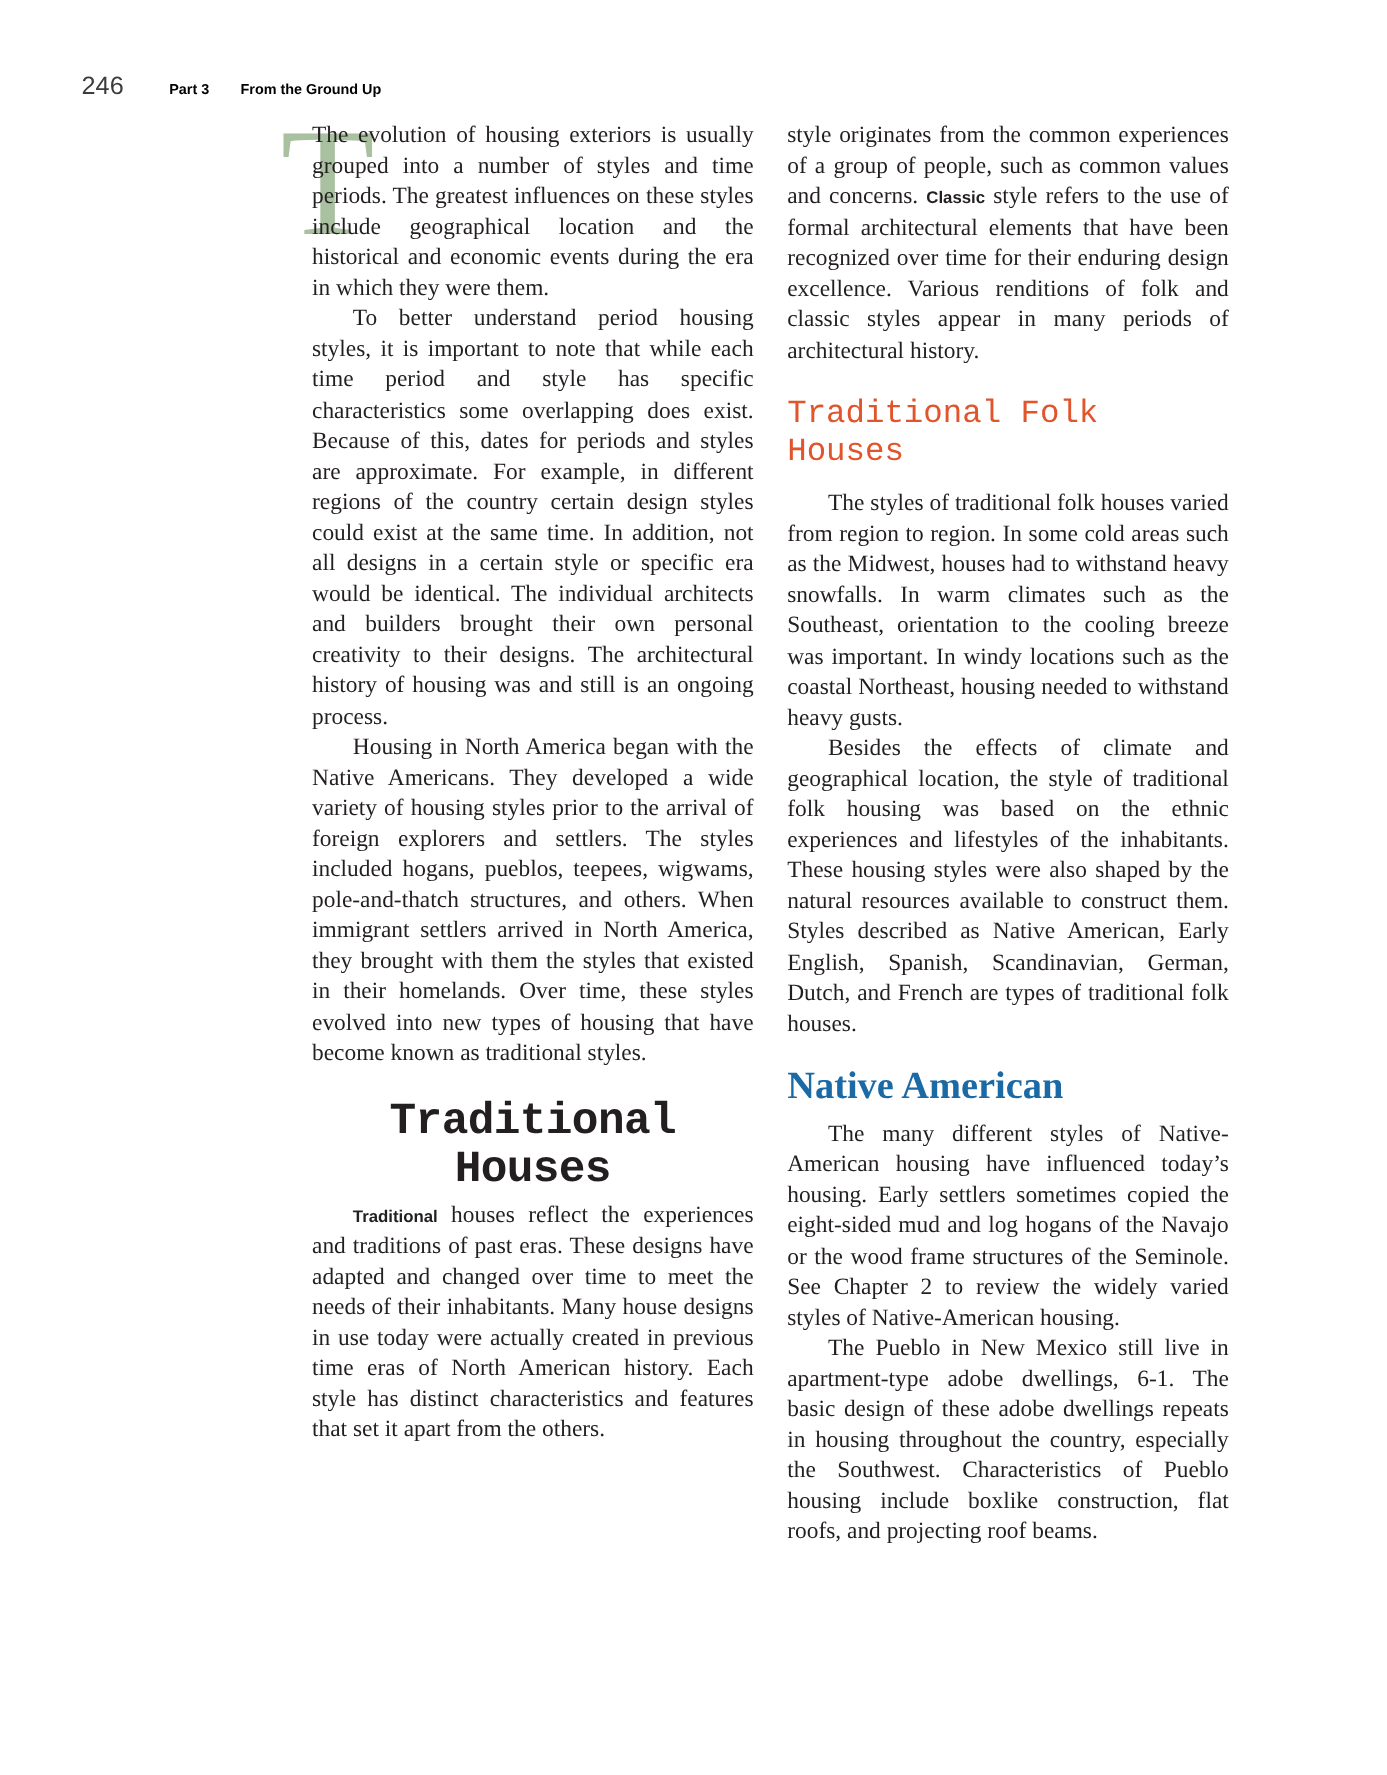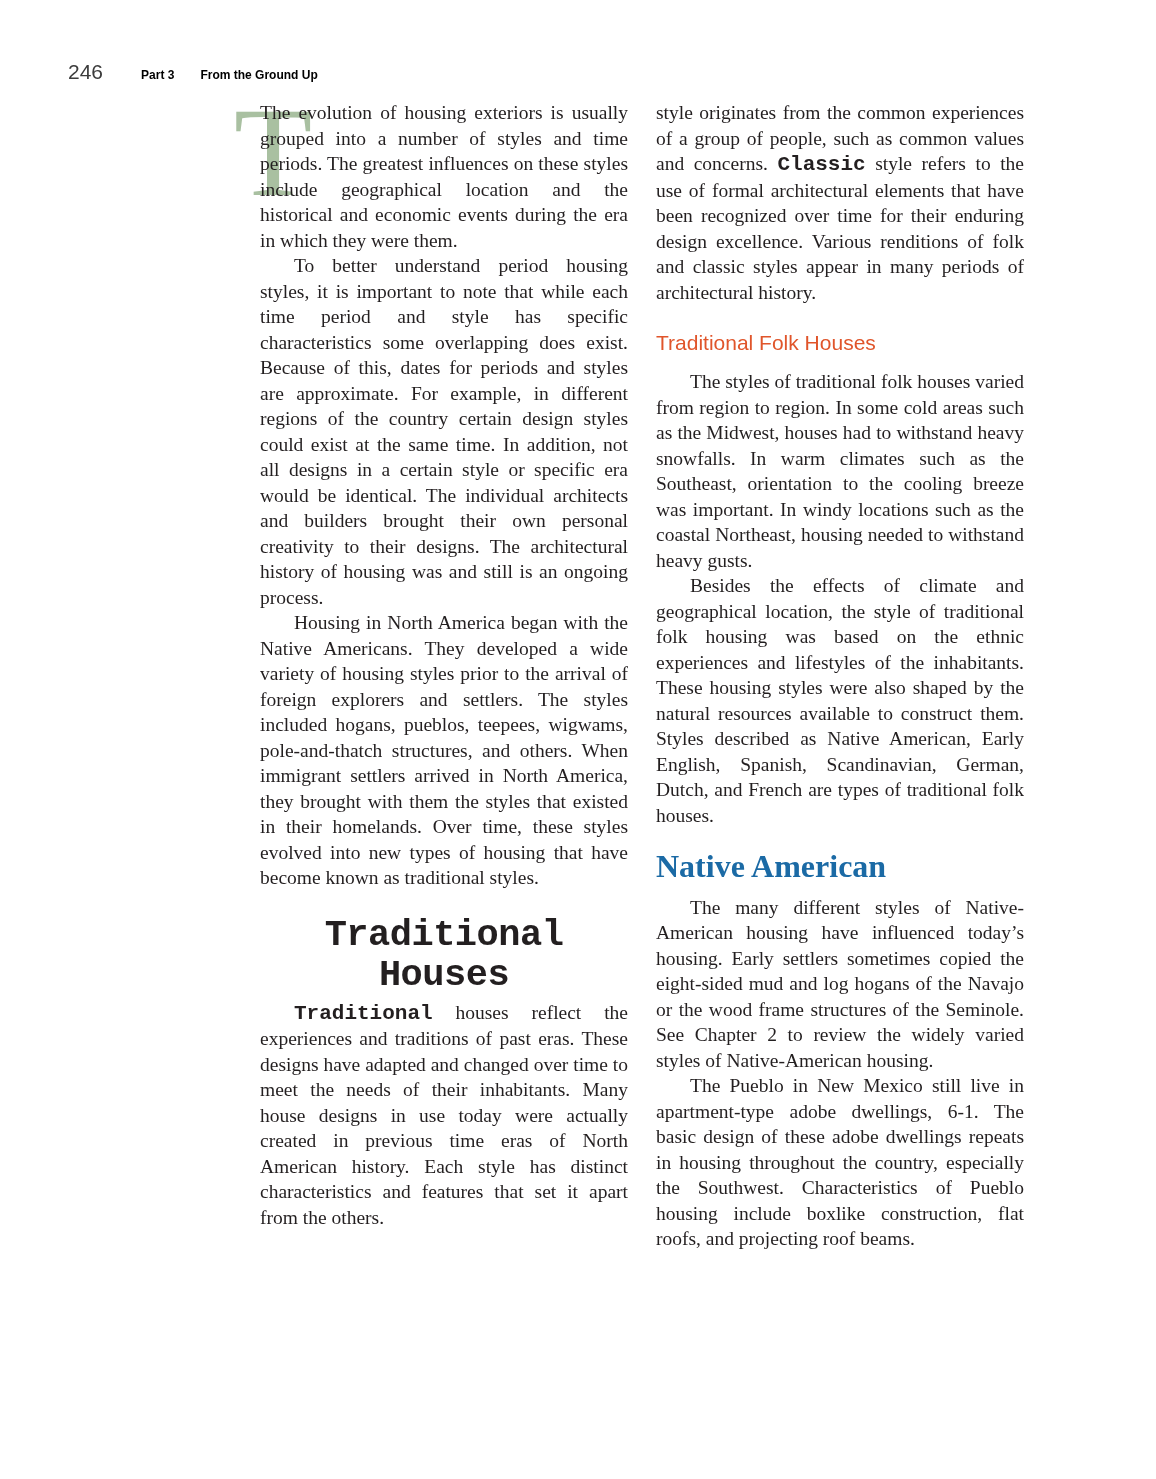--- a/index.html
+++ b/index.html
@@ -37,34 +37,34 @@
     font-weight:400;user-select:none;
   }
 
   
   .h1-black{
     font-family:Liberation Mono, monospace;font-weight:700;
     font-size:37px;line-height:1.1;letter-spacing:-0.5px;
     color:var(--heading-black,#231f20);margin:24px 0 4px;text-align:center;
   }
   .h2-orange{
-    font-family:Liberation Sans, sans-serif;font-weight:400;
-    font-size:21px;line-height:1.15;
+    font-family:Liberation Mono, monospace;font-weight:400;
+    font-size:27px;line-height:1.15;
     color:var(--heading-orange,#e0552b);margin:26px 0 14px;text-align:left;
   }
   .h3-blue{
     font-family:"Liberation Serif", serif;font-weight:700;
     font-size:32px;line-height:1.15;
     color:var(--heading-blue,#1b6aa5);margin:20px 0 10px;text-align:left;
   }
 
   
   .term{
-    font-family:Liberation Mono, monospace;font-weight:700;
-    font-size:21px;
+    font-family:Liberation Sans, sans-serif;font-weight:700;
+    font-size:14px;
   }
 </style>
 </head>
 <body>
 
 <div class="page">
 
   <div class="header">
     <span class="page-number">246</span>
     <span class="running-head">

